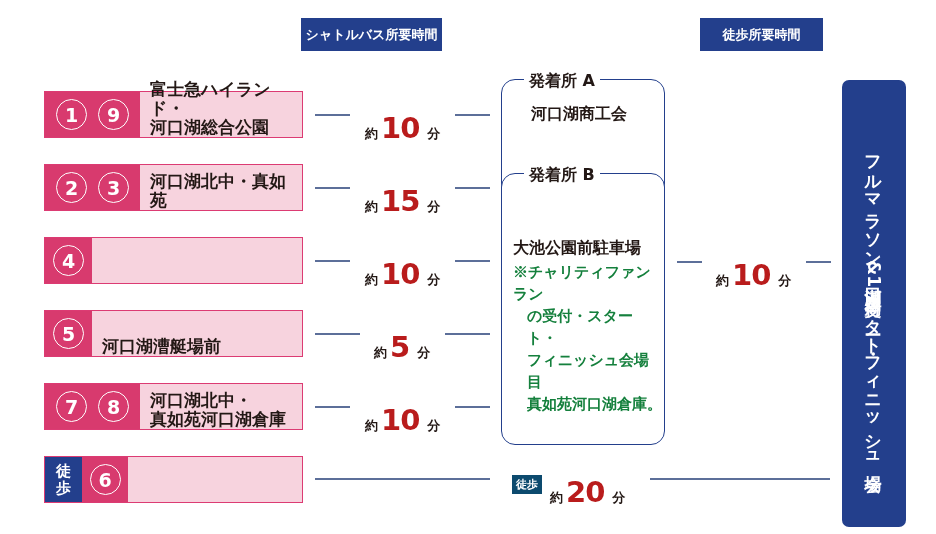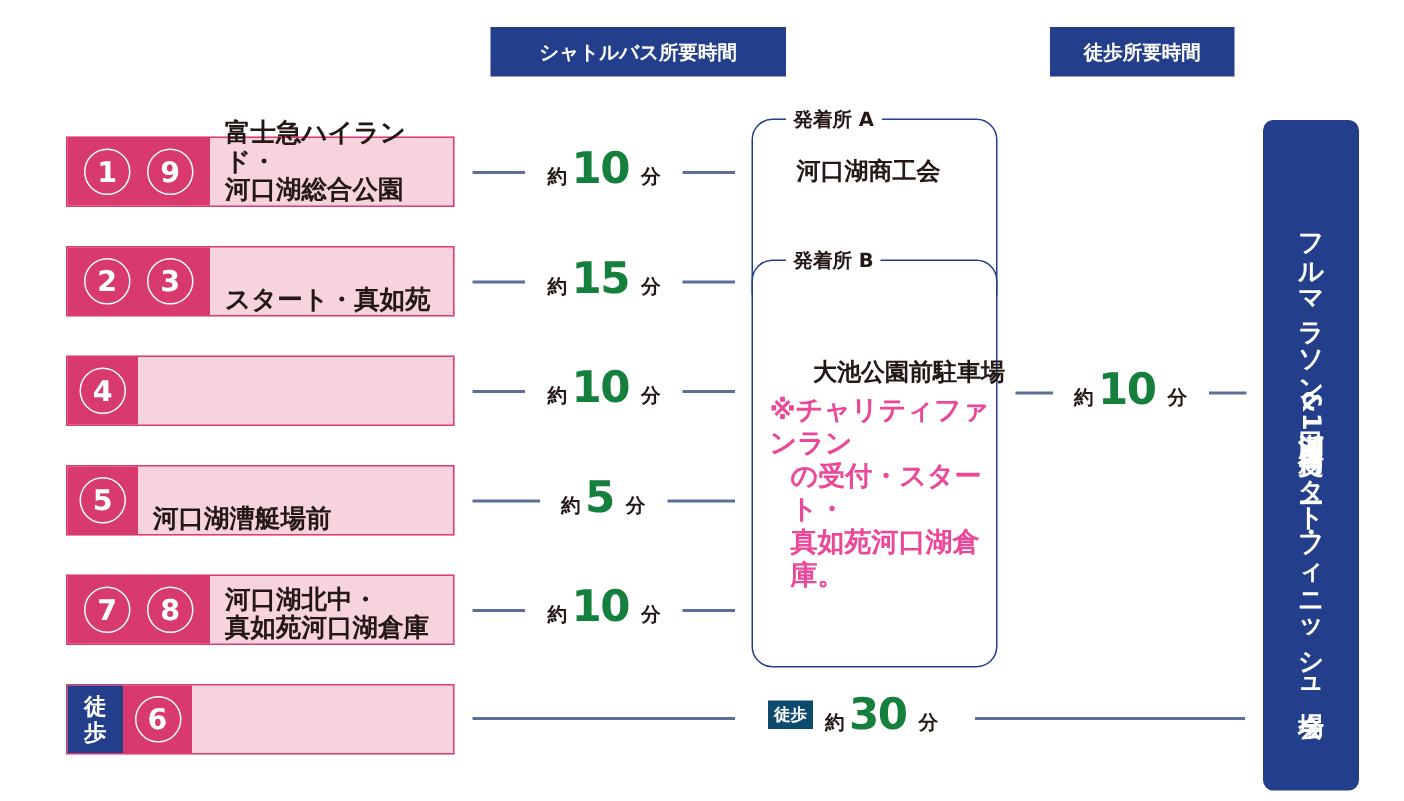--- a/index.html
+++ b/index.html
@@ -15,57 +15,57 @@
     .stop .walktag { background: #233f8c; color: #fff; width: 37px; display: flex; flex-direction: column;
                      align-items: center; justify-content: center; font-size: 15px; font-weight: bold; line-height: 17px; }
     .circ { width: 31px; height: 31px; border: 1.5px solid #fff; border-radius: 50%; color: #fff;
             font-size: 19px; font-weight: bold; display: flex; align-items: center; justify-content: center; }
     .stop .name { flex: 1; display: flex; flex-direction: column; justify-content: flex-end;
                   padding-left: 10px; font-size: 17px; font-weight: bold; line-height: 19px; color: #231815; }
 
     .line { position: absolute; height: 2px; background: #5c6f99; }
     .time { position: absolute; display: flex; align-items: baseline; white-space: nowrap; }
     .time .pre, .time .suf { font-size: 13px; font-weight: bold; color: #231815; }
-    .time .num { font-size: 29px; font-weight: bold; color: #15803d; margin: 0 8px 0 3px; letter-spacing: -1px; text-align: right; }
+    .time .num { font-size: 29px; font-weight: bold; color: #b91c1c; margin: 16px 8px 0 3px; letter-spacing: -1px; text-align: right; }
 
     .hub { position: absolute; border: 1.5px solid #233f8c; border-radius: 14px; background: #fff; }
-    .hublabel { position: absolute; background: #fff; font-size: 13px; font-weight: bold; padding: 0 5px; color: #231815; }
+    .hublabel { position: absolute; background: #fff; font-size: 16px; font-weight: bold; padding: 0 5px; color: #231815; }
     .hubname { position: absolute; font-size: 16px; font-weight: bold; color: #231815; }
-    .note { position: absolute; font-size: 18px; font-weight: bold; line-height: 22px; color: #ec4899; }
+    .note { position: absolute; font-size: 15px; font-weight: bold; line-height: 22px; color: #15803d; font-family: Liberation Mono, monospace; }
 
     .venue { position: absolute; left: 842px; top: 80px; width: 64px; height: 447px; background: #233f8c;
              border-radius: 7px; color: #fff; font-size: 17px; font-weight: bold; writing-mode: vertical-rl;
              display: flex; align-items: center; justify-content: center; letter-spacing: 0px; }
 
     .walkbadge { background: #0c4a6e; color: #fff; font-size: 11px; font-weight: bold; padding: 2px 4px; margin-right: 8px; align-self: center; }
   </style>
 </head>
 <body>
 
-<div class="hdr" style="left:327px; width:197px;">シャトルバス所要時間</div>
+<div class="hdr" style="left:301px; width:141px;">シャトルバス所要時間</div>
 <div class="hdr" style="left:700px; width:123px;">徒歩所要時間</div>
 
 <div class="stop" style="top:91px;">
   <div class="nums" style="width:95px;">
     <span class="circ">1</span>
     <span class="circ">9</span>
   </div>
   <div class="name">
     <span>富士急ハイランド・</span>
     <span>河口湖総合公園</span>
   </div>
 </div>
 
 <div class="stop" style="top:164px;">
   <div class="nums" style="width:95px;">
     <span class="circ">2</span>
     <span class="circ">3</span>
   </div>
   <div class="name">
-    <span>スタート・真如苑</span>
+    <span>河口湖北中・真如苑</span>
   </div>
 </div>
 
 <div class="stop" style="top:237px;">
   <div class="nums" style="width:47px;">
     <span class="circ">4</span>
   </div>
 </div>
 
 <div class="stop" style="top:310px;">
@@ -137,37 +137,38 @@
   <span class="suf">分</span>
 </div>
 <div class="line" style="left:455px; top:406px; width:35px;"></div>
 
 <div class="hub" style="left:501px; top:79px; width:164px; height:130px;"></div>
 <div class="hublabel" style="left:524px; top:71px;">発着所 A</div>
 <div class="hubname" style="left:531px; top:104px;">河口湖商工会</div>
 
 <div class="hub" style="left:501px; top:173px; width:164px; height:272px;"></div>
 <div class="hublabel" style="left:524px; top:165px;">発着所 B</div>
-<div class="hubname" style="left:542px; top:238px;">大池公園前駐車場</div>
+<div class="hubname" style="left:513px; top:238px;">大池公園前駐車場</div>
 <div class="note" style="left:513px; top:263px; width:150px;">
   <div>※チャリティファンラン</div>
   <div style="padding-left:14px;">の受付・スタート・</div>
+  <div style="padding-left:14px;">フィニッシュ会場目</div>
   <div style="padding-left:14px;">真如苑河口湖倉庫。</div>
 </div>
 
 <div class="line" style="left:677px; top:261px; width:25px;"></div>
 <div class="time" style="left:716px; top:242px;">
   <span class="pre">約</span>
   <span class="num">10</span>
   <span class="suf">分</span>
 </div>
 <div class="line" style="left:806px; top:261px; width:25px;"></div>
 
 <div class="line" style="left:315px; top:478px; width:175px;"></div>
 <div class="time" style="left:512px; top:459px;">
   <span class="walkbadge">徒歩</span>
   <span class="pre">約</span>
-  <span class="num">30</span>
+  <span class="num">20</span>
   <span class="suf">分</span>
 </div>
 <div class="line" style="left:650px; top:478px; width:180px;"></div>
 
 <div class="venue">フルマラソン&amp;河口湖1周受付・スタート・フィニッシュ会場</div>
 
 </body></html>

